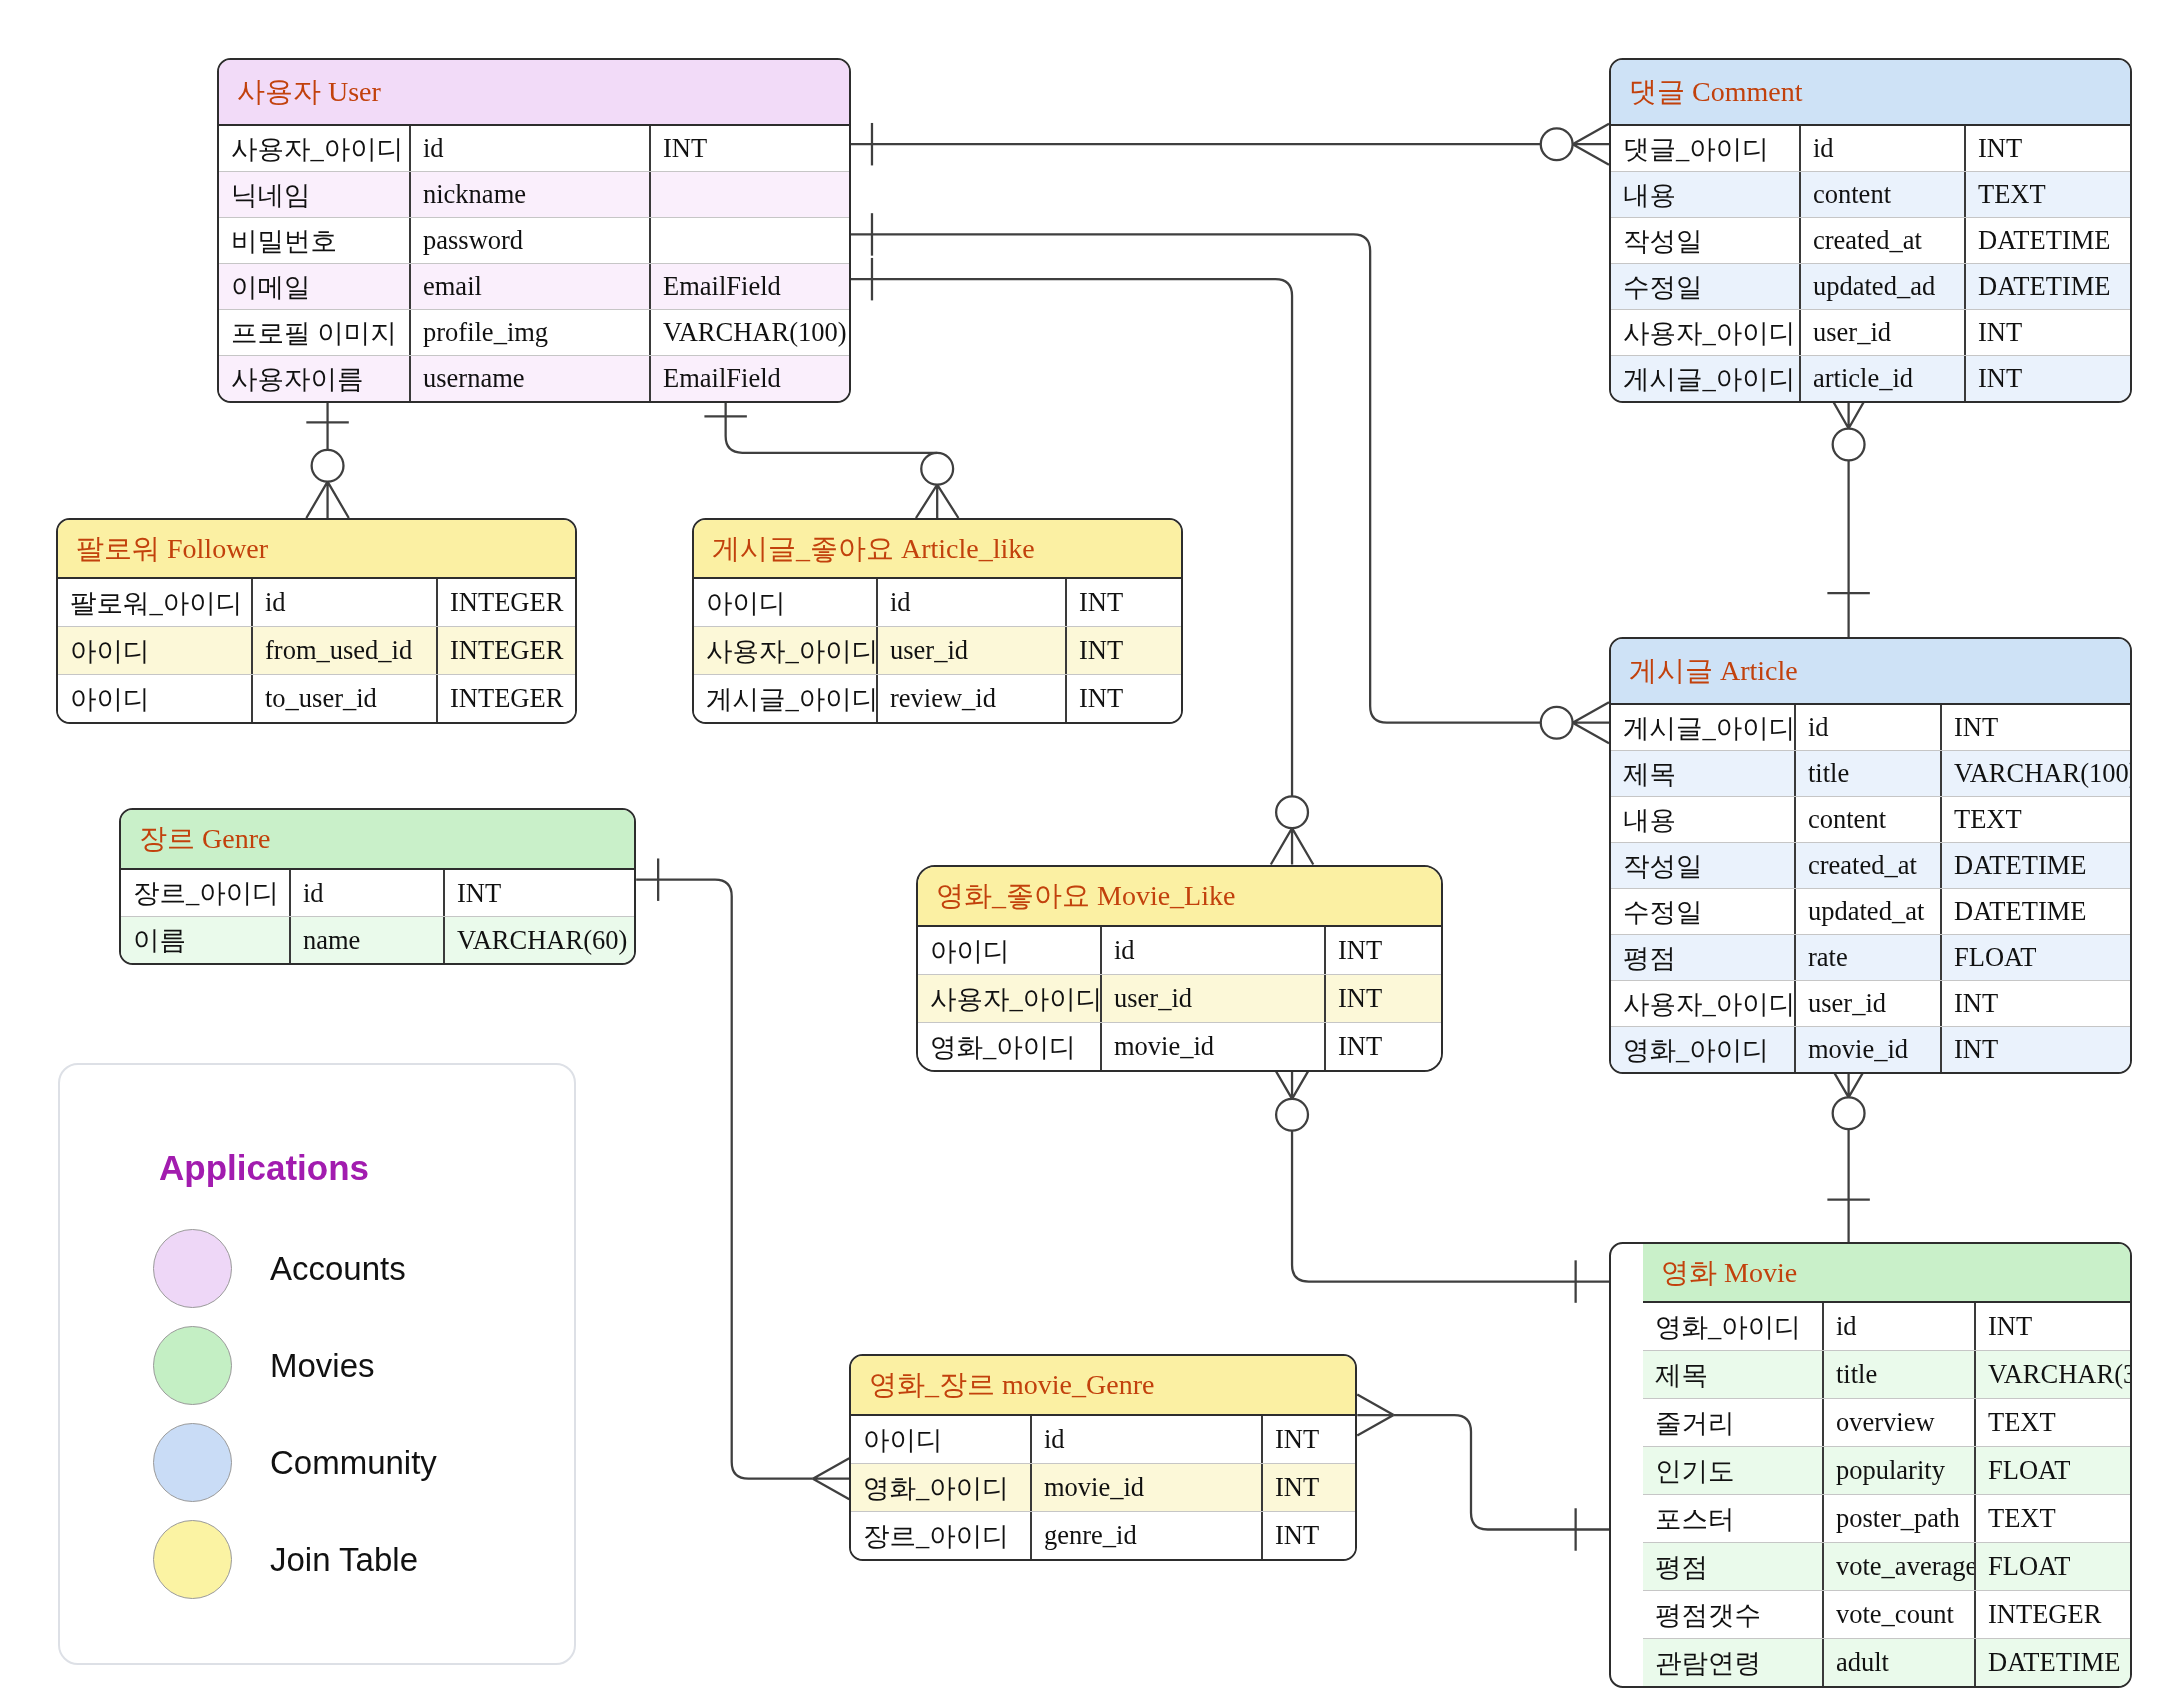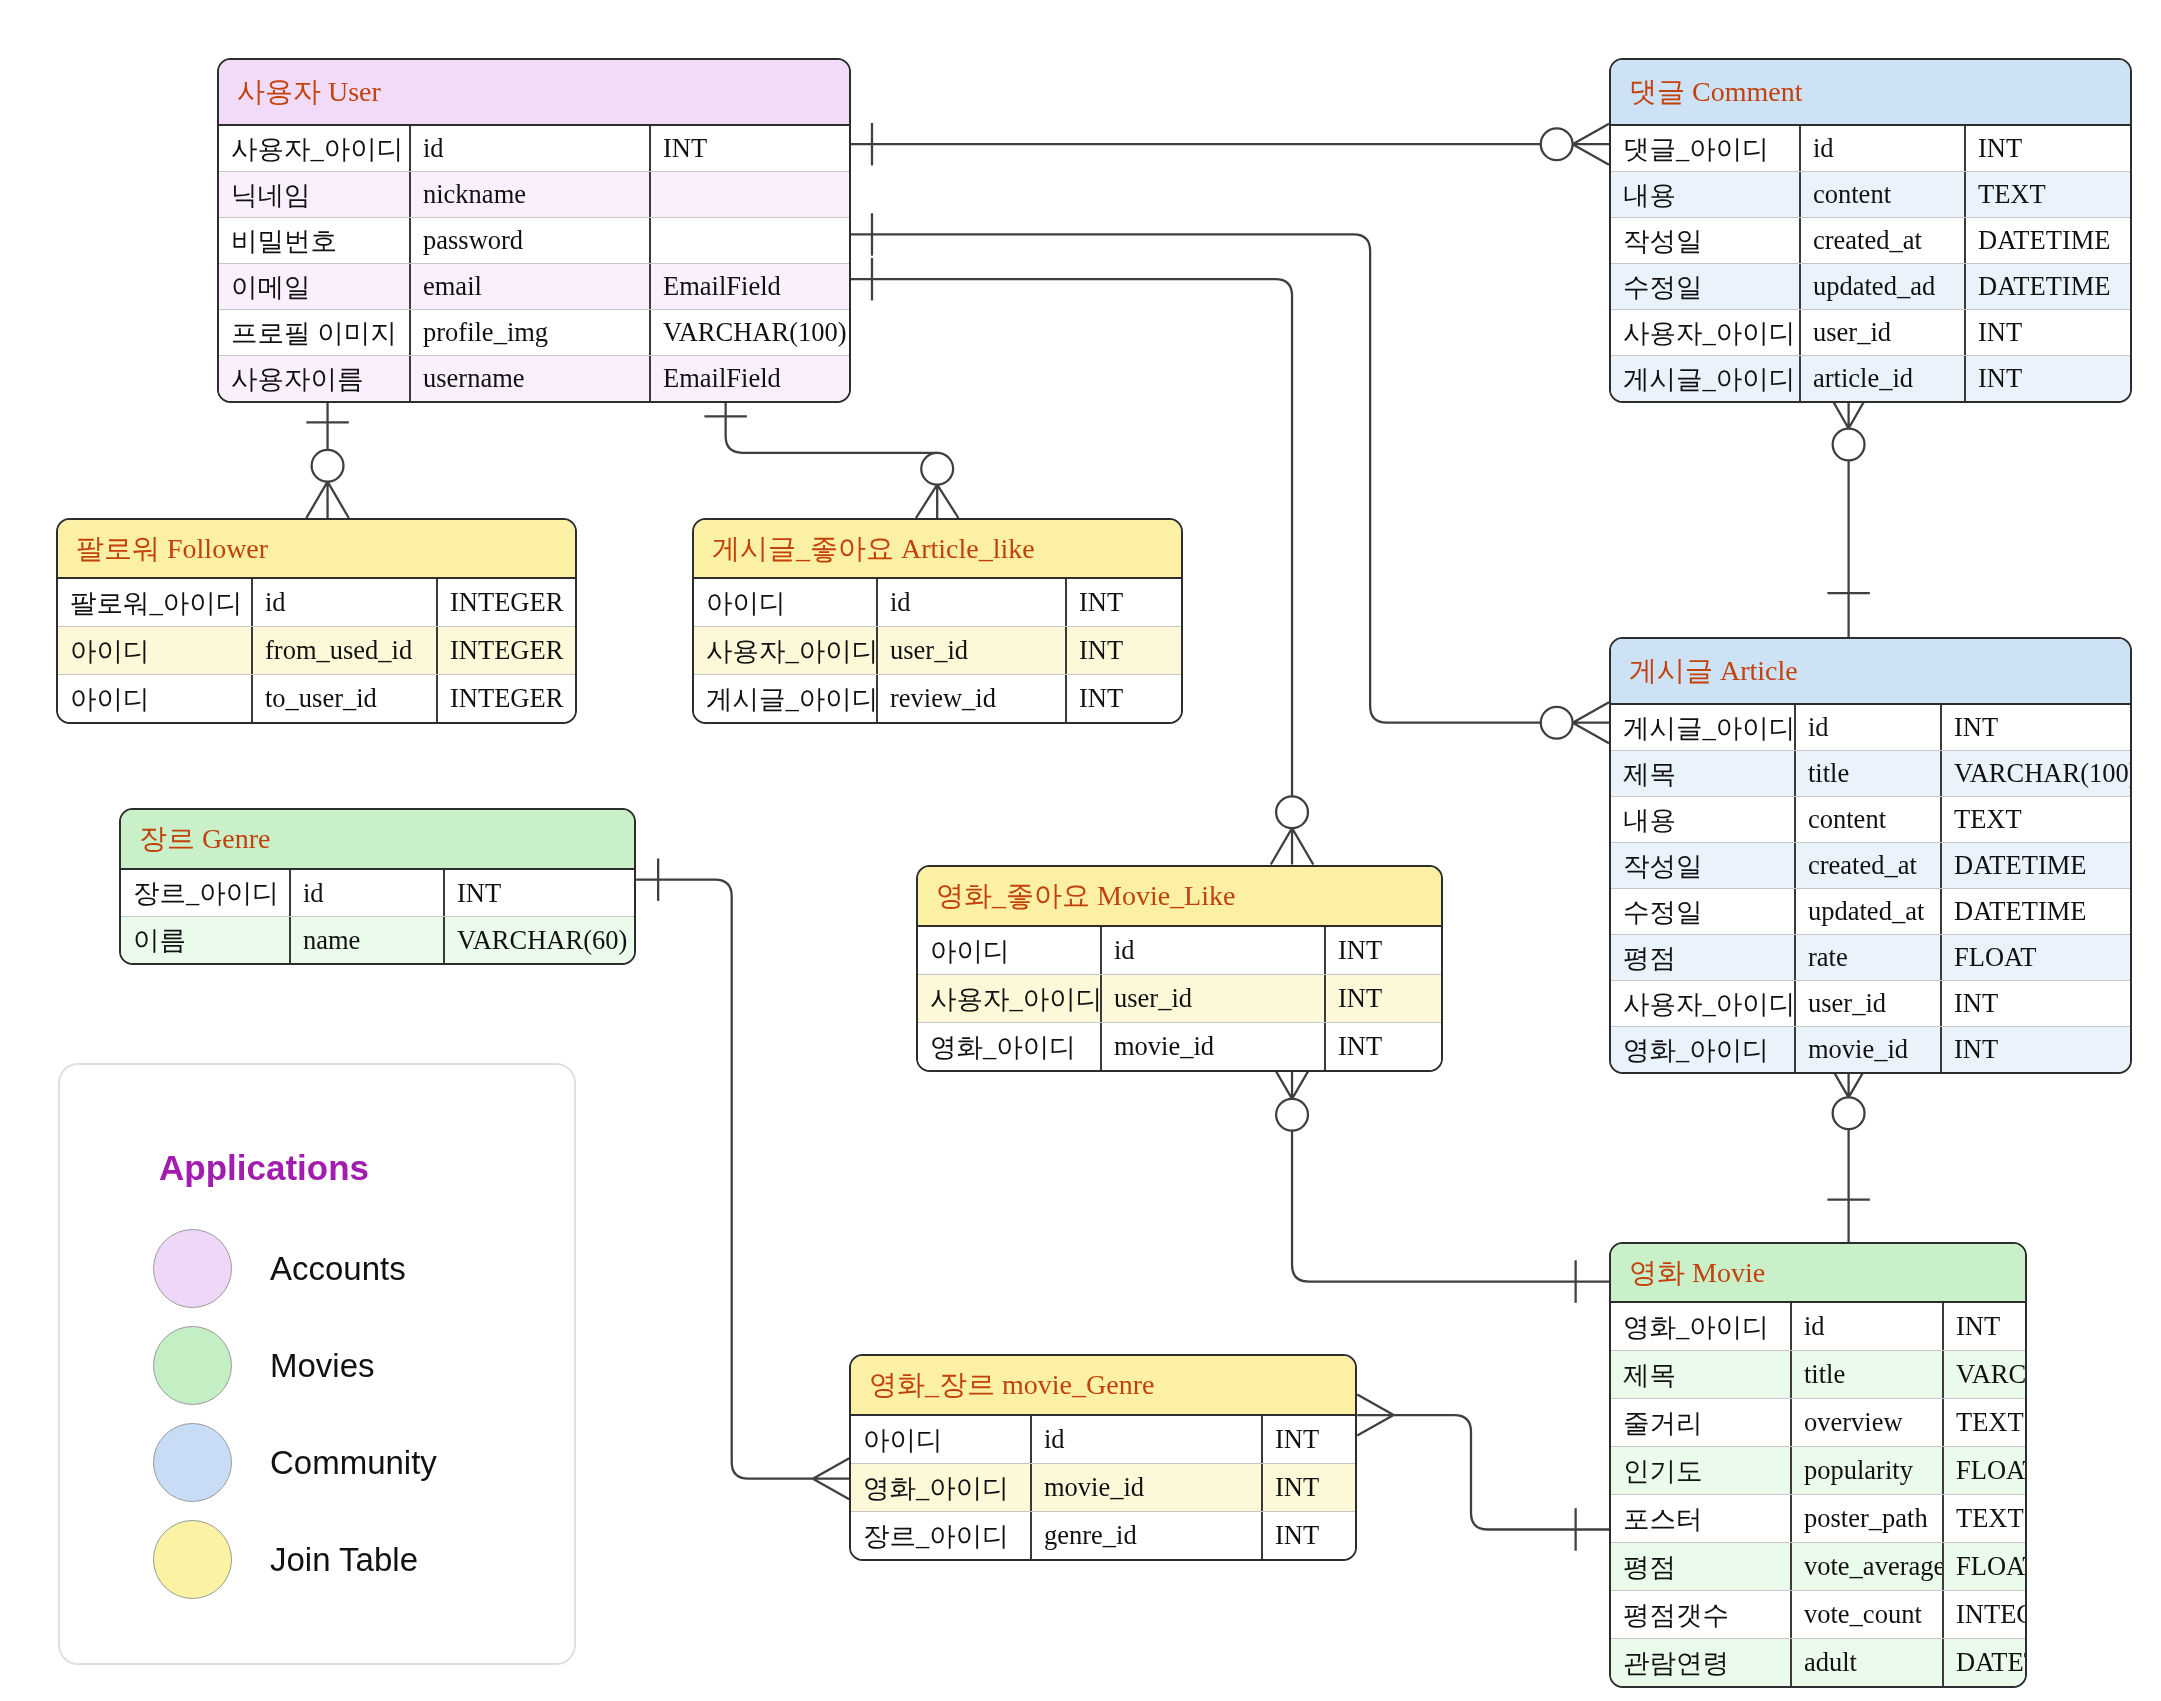--- a/index.html
+++ b/index.html
@@ -255,21 +255,21 @@
           <div class="cell type">INT</div>
         </div>
         <div class="trow tint" style="grid-template-columns: 168px 154px 1fr;">
           <div class="cell ko">이름</div>
           <div class="cell field">name</div>
           <div class="cell type">VARCHAR(60)</div>
         </div>
       </div>
   </div>
 
-  <div class="ertable" style="left: 916px; top: 865px; width: 527px; --hdrh: 58px; --rowh: 47px; --hdr: #FBF0A3; --tint: #FCF8D8;">
+  <div class="ertable" style="left: 916px; top: 865px; width: 527px; border-radius: 19px; --hdrh: 58px; --rowh: 47px; --hdr: #FBF0A3; --tint: #FCF8D8;">
     <div class="hdr">영화_좋아요 Movie_Like</div>
     <div class="tbody">
         <div class="trow" style="grid-template-columns: 182px 224px 1fr;">
           <div class="cell ko">아이디</div>
           <div class="cell field">id</div>
           <div class="cell type">INT</div>
         </div>
         <div class="trow tint" style="grid-template-columns: 182px 224px 1fr;">
           <div class="cell ko">사용자_아이디</div>
           <div class="cell field">user_id</div>
@@ -322,21 +322,21 @@
           <div class="cell type">INT</div>
         </div>
         <div class="trow tint" style="grid-template-columns: 183px 146px 1fr;">
           <div class="cell ko">영화_아이디</div>
           <div class="cell field">movie_id</div>
           <div class="cell type">INT</div>
         </div>
       </div>
   </div>
 
-  <div class="ertable" style="left: 1609px; top: 1242px; width: 418px; --hdrh: 57px; --rowh: 47px; --hdr: #C9F0C9; --tint: #EAFAEB;">
+  <div class="ertable" style="left: 1609px; top: 1242px; width: 523px; padding-left: 32px; --hdrh: 57px; --rowh: 47px; --hdr: #C9F0C9; --tint: #EAFAEB;">
     <div class="hdr">영화 Movie</div>
     <div class="tbody">
         <div class="trow" style="grid-template-columns: 179px 152px 1fr;">
           <div class="cell ko">영화_아이디</div>
           <div class="cell field">id</div>
           <div class="cell type">INT</div>
         </div>
         <div class="trow tint" style="grid-template-columns: 179px 152px 1fr;">
           <div class="cell ko">제목</div>
           <div class="cell field">title</div>

